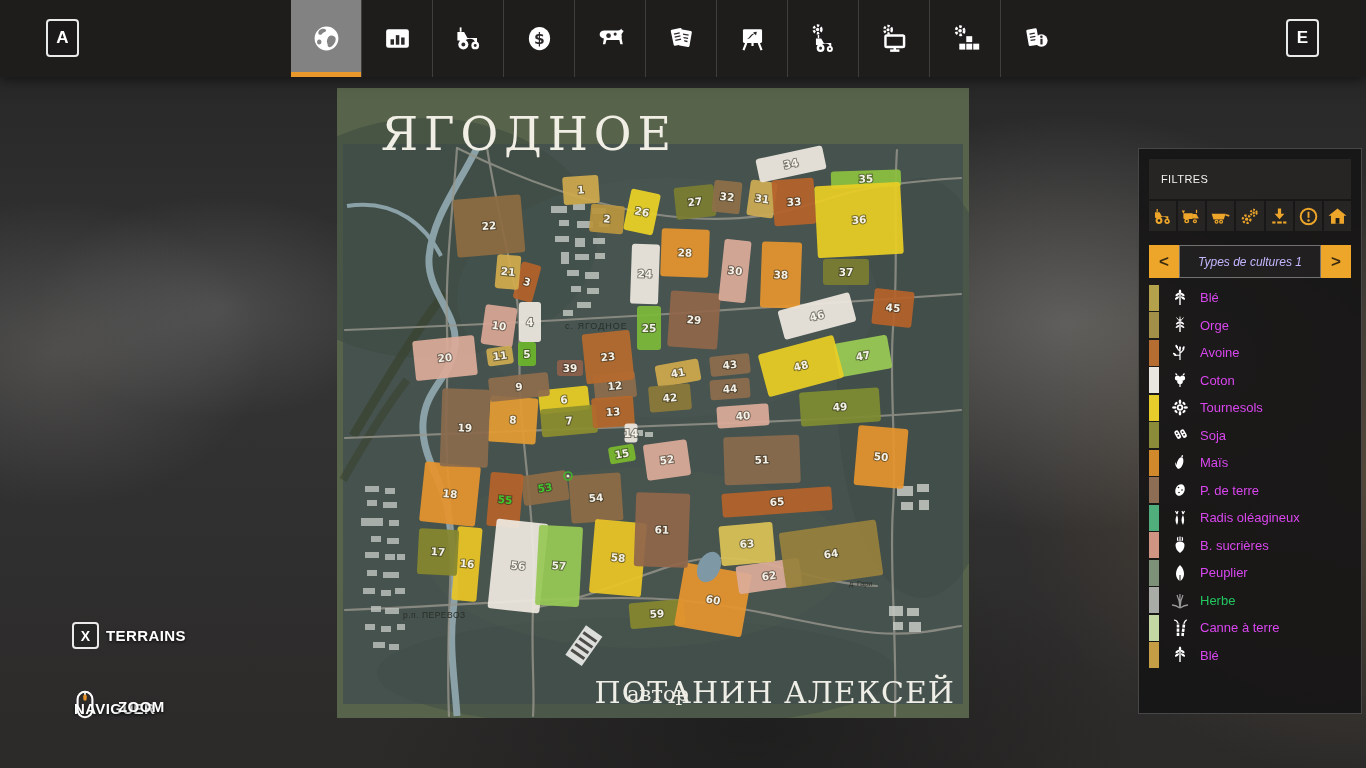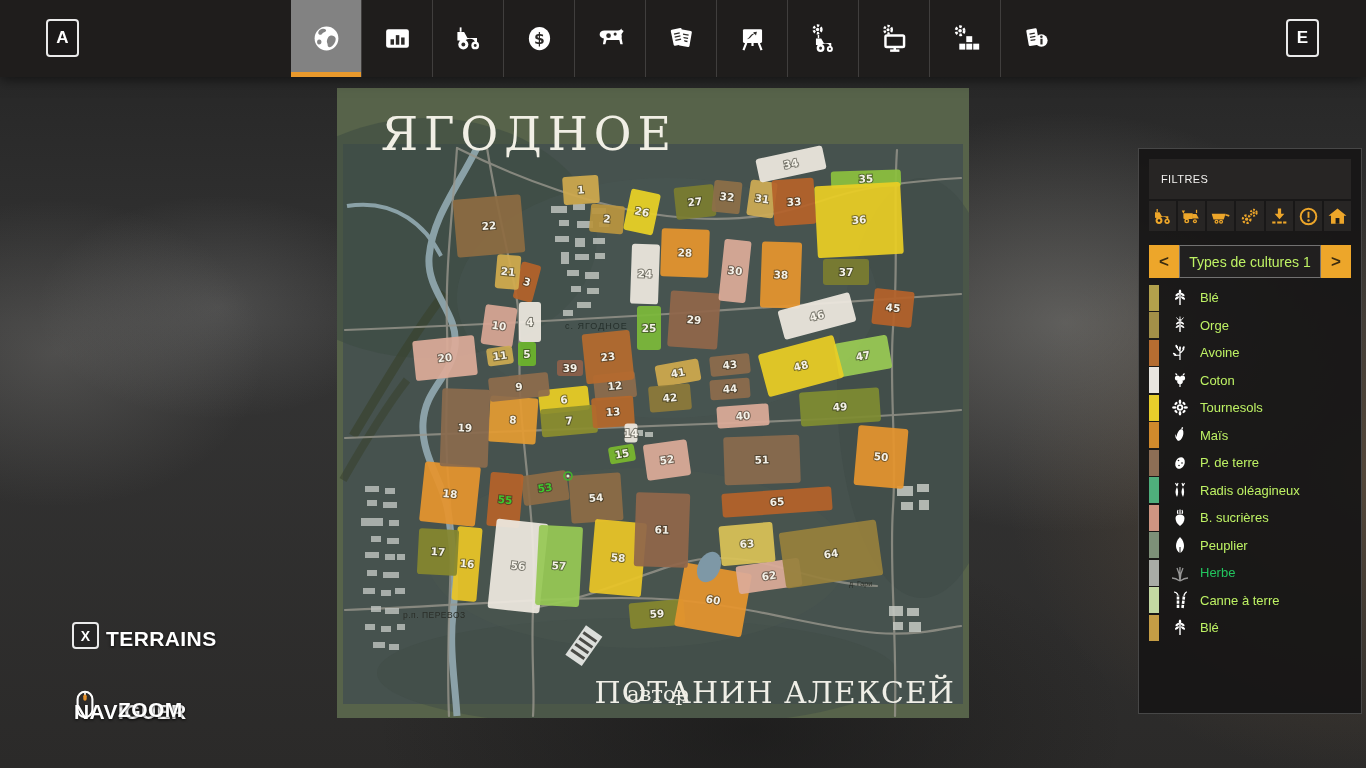--- a/index.html
+++ b/index.html
@@ -33,30 +33,30 @@
     box-sizing:border-box;padding:10px;}
   .panel-h{background:#272524;height:40px;display:flex;align-items:center;
     padding-left:12px;color:#f2f1ef;font-size:11px;letter-spacing:.4px;}
   .ficons{display:flex;gap:2px;margin-top:2px;}
   .ficon{flex:1;height:30px;background:#272524;display:flex;align-items:center;justify-content:center;}
   .ficon svg{width:21px;height:21px;}
   .selector{display:flex;margin-top:14px;height:33px;}
   .selbtn{width:30px;background:#eda62a;color:#3c2d10;font-size:17px;font-weight:bold;
     display:flex;align-items:center;justify-content:center;cursor:pointer;}
   .selmid{flex:1;border:1px solid rgba(195,195,195,.5);background:rgba(38,37,36,.6);
-    color:#bef264;font-size:14px;display:flex;align-items:center;justify-content:center;}
+    color:#c4b5fd;font-size:12px;display:flex;align-items:center;justify-content:center;font-style:italic;}
   .crops{margin-top:6px;}
   .crop{height:27.5px;display:flex;align-items:center;}
   .crop .bar{width:10px;height:26px;margin-right:9px;flex:none;}
   .crop .cicon{width:24px;display:flex;justify-content:center;margin-right:8px;flex:none;}
   .crop .cicon svg{width:20px;height:20px;}
-  .crop .clabel{color:#bef264;font-size:13px;}
+  .crop .clabel{color:#d946ef;font-size:13px;}
   .crop.disabled .clabel{color:#22c55e;}
   .crop.disabled .cicon{opacity:.55;}
-  .ctl{position:absolute;color:#fff;font-weight:bold;font-size:21px;letter-spacing:.4px;
+  .ctl{position:absolute;color:#fff;font-weight:bold;font-size:15px;letter-spacing:.4px;
     text-shadow:0 1px 3px rgba(0,0,0,.85);}
 </style>
 </head>
 <body>
 
 <div class="stage">
   <div class="bg"></div>
 
   <svg class="map" viewBox="0 0 632 630">
     <rect x="0" y="0" width="632" height="630" fill="#57634a"></rect>
@@ -698,20 +698,38 @@
                 <ellipse cx="14" cy="5.5" rx="1.9" ry="1.2" transform="rotate(45 14 5.5)"></ellipse>
                 <ellipse cx="6" cy="13.5" rx="1.9" ry="1.2" transform="rotate(45 6 13.5)"></ellipse>
                 <ellipse cx="14" cy="13.5" rx="1.9" ry="1.2" transform="rotate(-45 14 13.5)"></ellipse>
               </g>
               <circle cx="10" cy="9.5" r="1.4" fill="#1d1c1b"></circle>
             </svg>
           </span>
           <span class="clabel">Tournesols</span>
         </div>
         <div class="crop">
+          <span class="bar" style="background:#8a8c3a"></span>
+          <span class="cicon">
+            <svg viewBox="0 0 20 20">
+              <g fill="#fff" transform="rotate(-30 10 10)">
+                <rect x="6" y="4" width="4.5" height="9" rx="2.2"></rect>
+                <rect x="11.5" y="6" width="4.5" height="9" rx="2.2"></rect>
+              </g>
+              <g fill="#1d1c1b" transform="rotate(-30 10 10)">
+                <circle cx="8.2" cy="6.8" r="0.9"></circle>
+                <circle cx="8.2" cy="9.8" r="0.9"></circle>
+                <circle cx="13.7" cy="8.8" r="0.9"></circle>
+                <circle cx="13.7" cy="11.8" r="0.9"></circle>
+              </g>
+            </svg>
+          </span>
+          <span class="clabel">Soja</span>
+        </div>
+        <div class="crop">
           <span class="bar" style="background:#d08a2c"></span>
           <span class="cicon">
             <svg viewBox="0 0 20 20">
               <g transform="rotate(18 10 10)">
                 <ellipse cx="10" cy="10" rx="3" ry="6" fill="#fff"></ellipse>
                 <path d="M10 16c-3.2-1-4.5-3.2-4.5-5.5 1.2 2 2.5 3.2 4.5 3.5z" fill="#fff"></path>
                 <path d="M10 4V1.8" stroke="#fff" stroke-width="1.3"></path>
               </g>
             </svg>
           </span>

